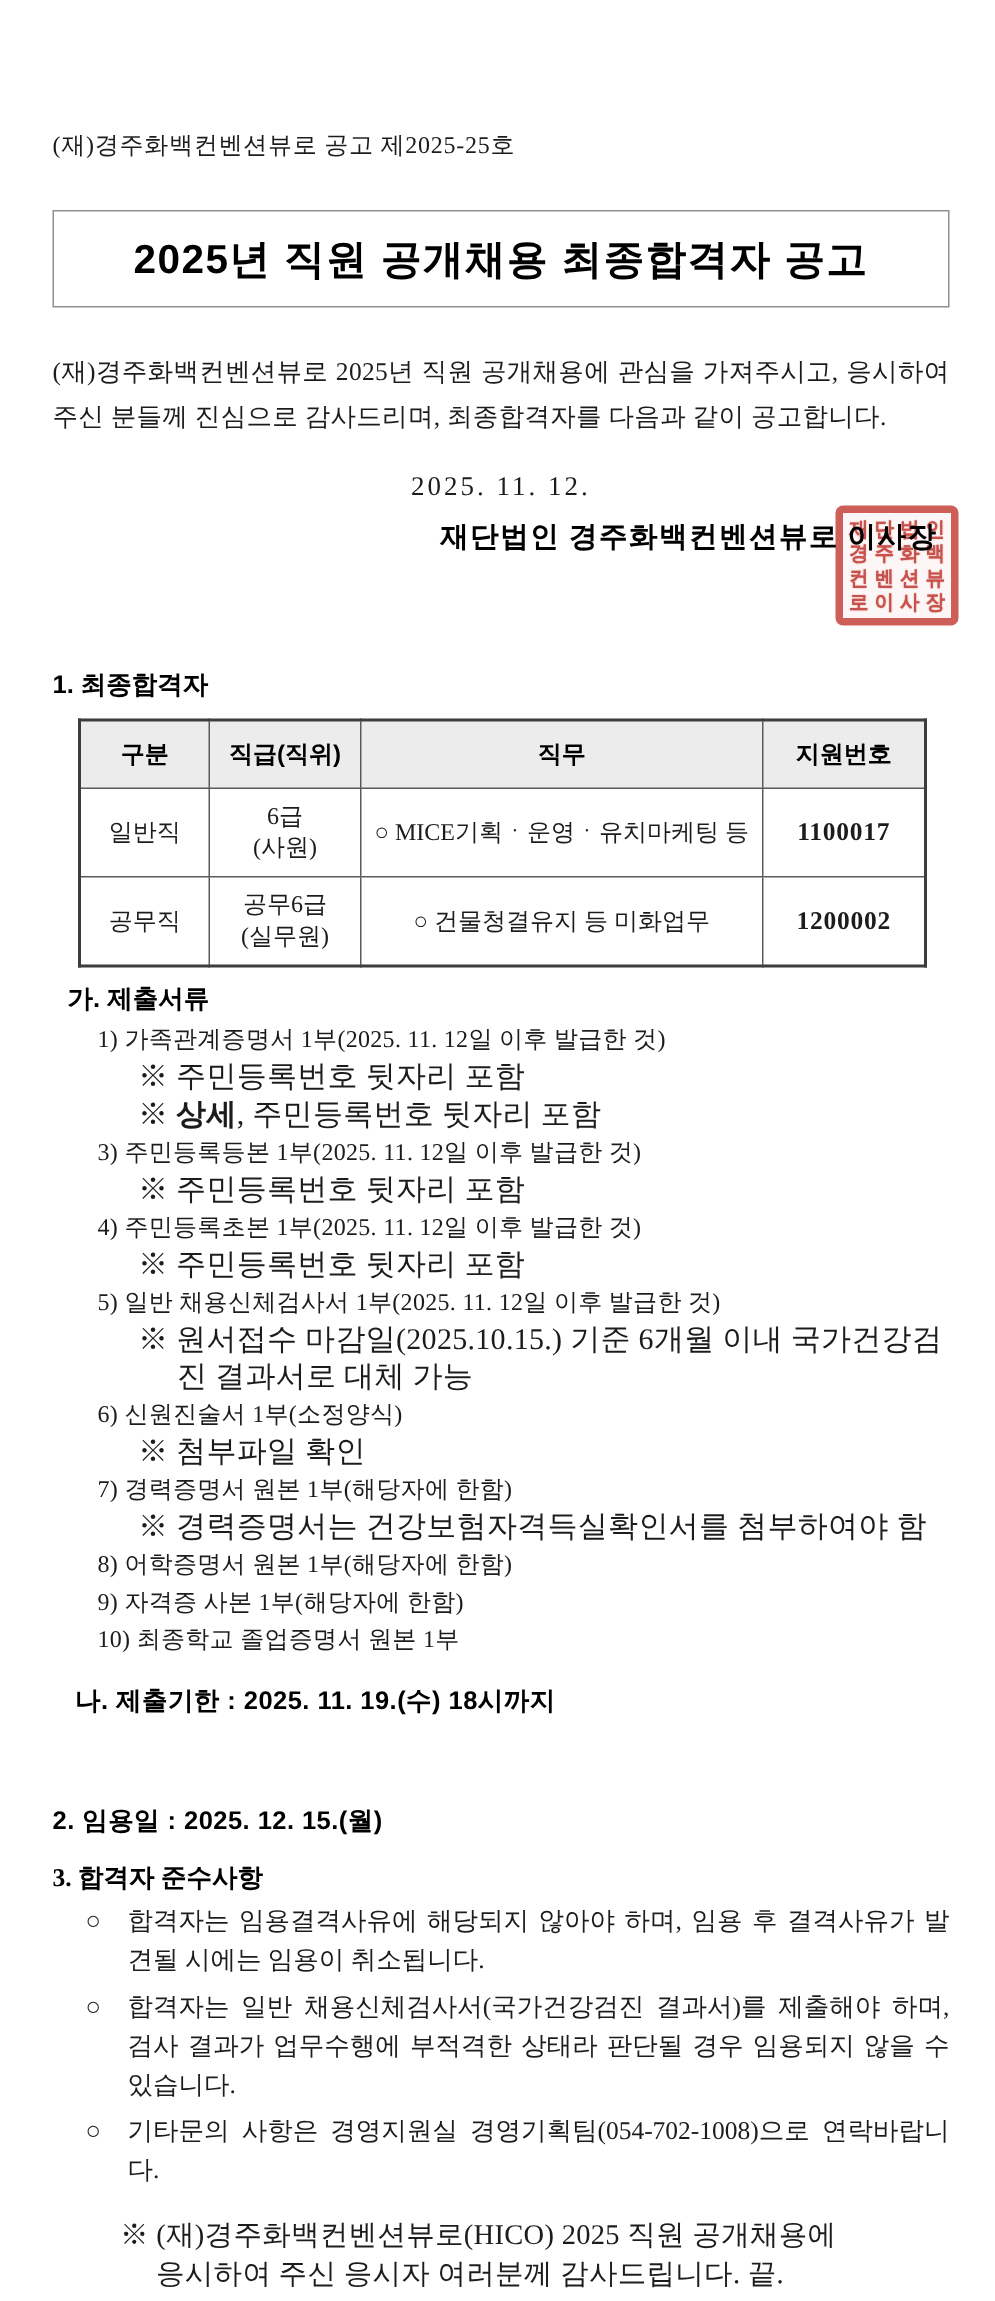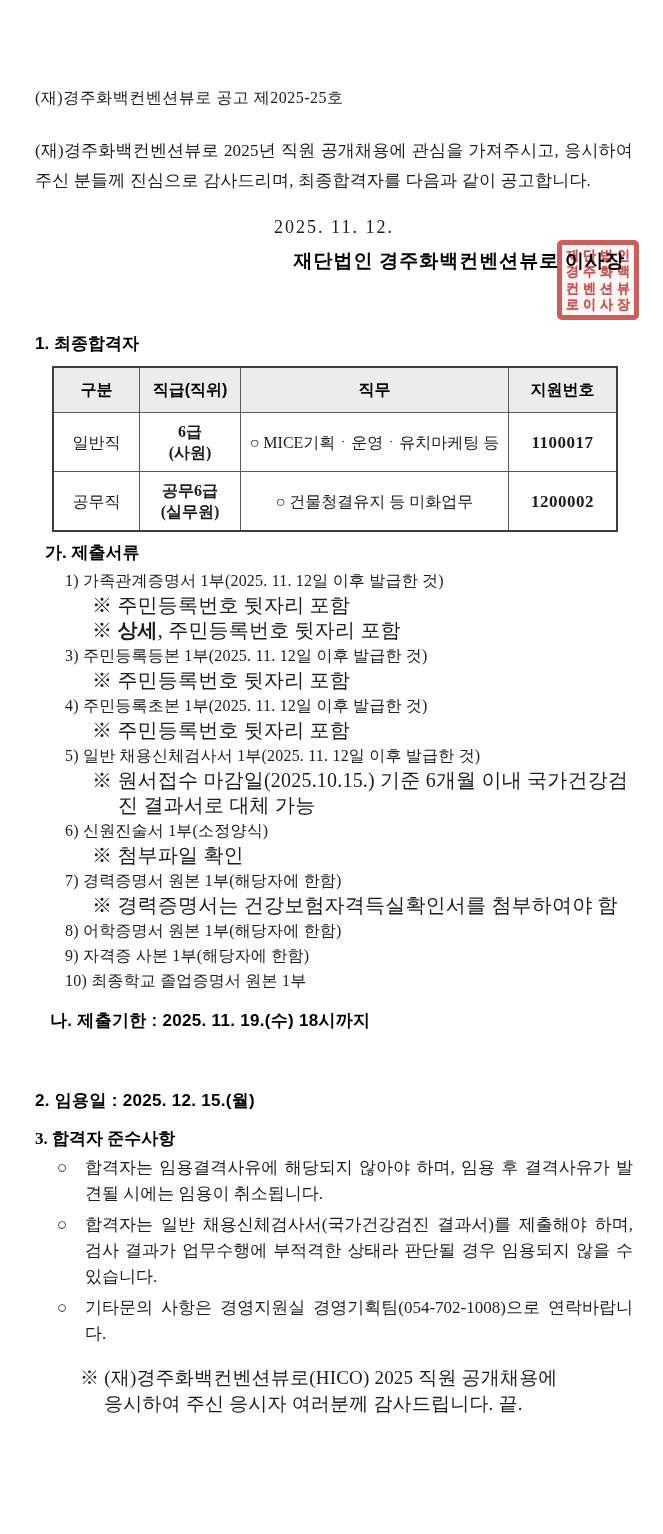--- a/index.html
+++ b/index.html
@@ -44,34 +44,34 @@
   .seal-grid{
     display:grid;grid-template-columns:repeat(4,1fr);
     width:68px;height:66px;place-items:center;
   }
   .seal-grid span{
     color:#c2423c;font-weight:700;font-size:13px;line-height:1;
     text-shadow:0 0 1px #d97a72;transform:scaleY(1.05);
   }
 
   .h-sans{font-family:"Liberation Sans","DejaVu Sans",sans-serif;font-weight:800;color:#000;margin:0;}
-  .sec1-heading{margin-top:8px;font-size:17px;line-height:20px;}
+  .sec1-heading{margin-top:24px;font-size:17px;line-height:20px;}
 
   table.results{
     margin:12px 0 0 17px;border-collapse:collapse;width:551px;
     border:2px solid #3d3d3d;table-layout:fixed;
   }
   table.results th,table.results td{border:1px solid #5a5a5a;}
   table.results th{
     background:#ececec;height:42px;
     font-family:"Liberation Sans","DejaVu Sans",sans-serif;
     font-weight:800;font-size:16px;color:#000;
   }
   table.results td{height:56px;font-size:16px;text-align:center;vertical-align:middle;line-height:21px;}
-  .c-cat{width:83px;} .c-grade{width:98px;font-weight:bold;} .c-duty{width:265px;} .c-num{width:105px;}
+  .c-cat{width:83px;} .c-grade{width:98px;} .c-duty{width:265px;} .c-num{width:105px;}
   td.c-duty{text-align:left;}
   td.c-num b{font-size:17px;letter-spacing:.5px;}
 
   .sub-a-heading{margin-top:12px;font-size:17px;line-height:18px;padding-left:10px;}
   .doc-list{margin-top:6px;}
   .doc-item{font-size:16px;line-height:25px;padding-left:42px;text-indent:-12px;letter-spacing:.2px;}
   .doc-note{font-size:20px;line-height:25px;padding-left:83px;text-indent:-26px;letter-spacing:.2px;}
 
   .sub-b-heading{margin-top:18px;font-size:17px;line-height:20px;padding-left:15px;letter-spacing:.3px;}
   .sec2-heading{margin-top:60px;font-size:17px;line-height:20px;letter-spacing:.3px;}
@@ -89,20 +89,23 @@
     padding-left:69px;text-indent:-24px;word-break:keep-all;letter-spacing:.2px;
   }
 </style>
 </head>
 <body>
 
 <div class="page">
 
   <div class="doc-number">(재)경주화백컨벤션뷰로 공고 제2025-25호</div>
 
+  <div class="title-box">
+    <span>2025년 직원 공개채용 최종합격자 공고</span>
+  </div>
 
   <p class="intro">(재)경주화백컨벤션뷰로 2025년 직원 공개채용에 관심을 가져주시고, 응시하여 주신 분들께 진심으로 감사드리며, 최종합격자를 다음과 같이 공고합니다.</p>
 
   <div class="date">2025. 11. 12.</div>
 
   <div class="sig-block">
     <div class="sig-text">재단법인 경주화백컨벤션뷰로 이사장</div>
     <div class="seal">
       <div class="seal-grid">
           <span>재</span>

